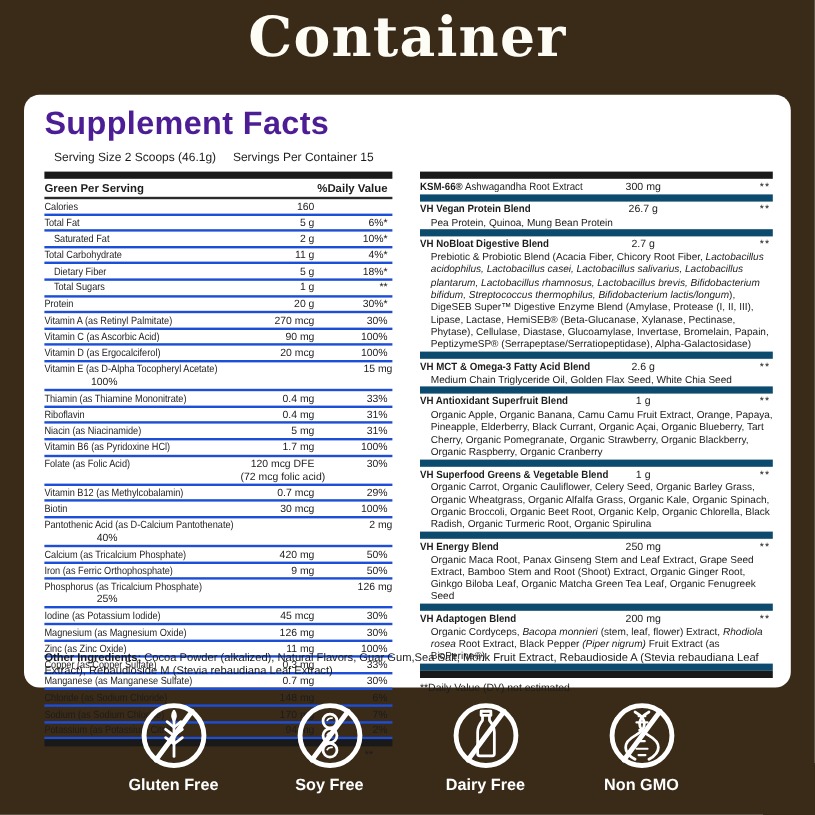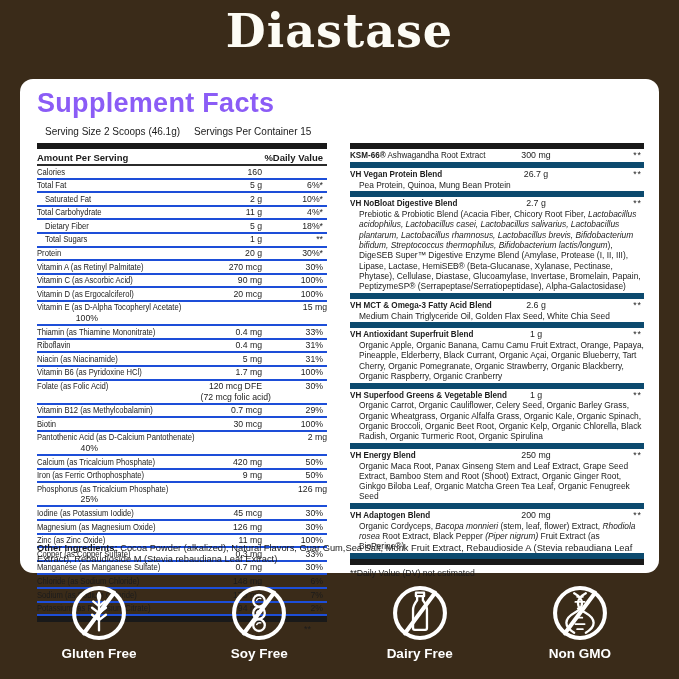--- a/index.html
+++ b/index.html
@@ -6,21 +6,21 @@
   html,body { width:679px; height:679px; }
   .page { position:relative; width:679px; height:679px; overflow:hidden;
           background:var(--background,#3a2b19); color:var(--text,#1c1c1c);
           font-family:"Liberation Sans", sans-serif; }
   .flavor-title { position:absolute; top:4px; left:0; right:0; text-align:center;
           font-family:"DejaVu Serif", serif; font-weight:bold; font-size:46px;
           color:#fdfcf5; letter-spacing:1px; }
   .panel { position:absolute; left:20px; top:79px; width:639px; height:494px;
           background:var(--panel,#ffffff); border-radius:13px; }
   .sf-title { margin:9px 16px 0 17px; font-size:27px; font-weight:bold;
-          letter-spacing:.3px; color:#8b5cf6; }
+          letter-spacing:.3px; color:#4c1d95; }
   .serving-line { margin:7px 0 6px 25px; font-size:10px; display:flex; gap:14px; }
   .columns { display:flex; margin:0 15px 0 17px; gap:23px; }
   .col-left { width:290px; flex:none; }
   .col-right { flex:1; min-width:0; }
   .bar { height:6px; background:#191919; }
   .lt-header { display:flex; justify-content:space-between; font-size:9.5px;
           font-weight:bold; padding:2.5px 4px 1.5px 0; border-bottom:2px solid #2b2b2b; }
   .lrow { display:flex; flex-wrap:wrap; font-size:8.7px; line-height:10.6px;
           border-bottom:2px solid #1d4ed8; padding:.5px 0; }
   .lname { flex:1; white-space:nowrap; transform:scaleX(.88); transform-origin:0 50%; }
@@ -35,43 +35,43 @@
            transform-origin:0 50%; }
   .rname-b { font-weight:bold; }
   .ramt { position:absolute; left:146px; top:0; width:80px; text-align:center; }
   .rdv  { position:absolute; right:2px; top:0; letter-spacing:1px; }
   .rdesc { font-size:8.4px; line-height:10.3px; padding-left:9px; }
   .fnotes { padding-top:3px; font-size:8.7px; line-height:11px; }
   .other-ing { position:absolute; left:17px; right:14px; bottom:7px;
           font-size:9.3px; line-height:11.6px; }
   .other-ing .b { font-weight:bold; }
   .badges { position:absolute; top:584px; left:0; right:0; display:flex;
-          justify-content:space-between; padding:0 34px; }
+          justify-content:center; padding:0 34px; }
   .badge { display:flex; flex-direction:column; align-items:center; width:130px; }
   .badge svg { width:58px; height:58px; display:block; }
   .badge-label { margin-top:4px; color:#ffffff; font-weight:bold; font-size:13.5px; }
 </style>
 </head>
 <body>
 
 <div class="page">
-  <div class="flavor-title">Diastase</div>
+  <div class="flavor-title">Container</div>
 
   <div class="panel">
     <div class="sf-title">Supplement Facts</div>
     <div class="serving-line">
       <span>Serving Size 2 Scoops (46.1g)</span>
       <span>Servings Per Container 15</span>
     </div>
 
     <div class="columns">
       <div class="col-left">
         <div class="bar"></div>
         <div class="lt-header">
-          <span>Amount Per Serving</span>
+          <span>Green Per Serving</span>
           <span>%Daily Value</span>
         </div>
         <div id="left-rows">
             <div class="lrow">
     <span class="lname">Calories</span>
     <span class="lamt">160</span>
     <span class="ldv"></span>
   </div>
             <div class="lrow">
     <span class="lname">Total Fat</span>

